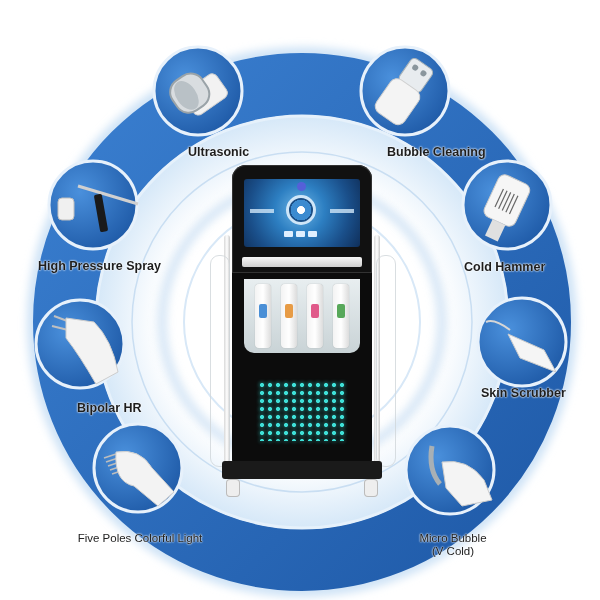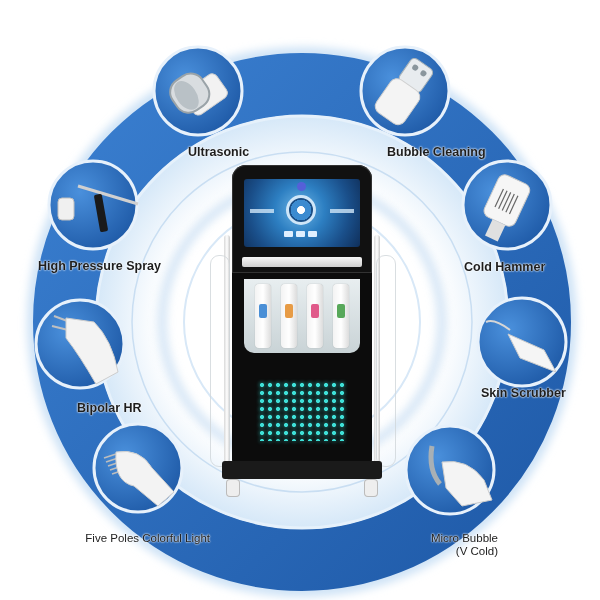--- a/index.html
+++ b/index.html
@@ -4,21 +4,21 @@
 <style>
   html, body { margin:0; padding:0; background:#ffffff; }
   body { width:600px; height:600px; position:relative; overflow:hidden; font-family:"Liberation Sans", sans-serif; }
   .stage { position:absolute; left:0; top:0; width:600px; height:600px; }
   svg.bg { position:absolute; left:0; top:0; }
   .label {
     position:absolute; font-family:"Liberation Sans", sans-serif; font-weight:bold;
     font-size:12.5px; color:#1d1d1d; white-space:nowrap; text-align:center; line-height:14px;
     text-shadow: 0 0 2px #fff, 0 0 2px #fff;
   }
-  .label.sm { font-size:11.5px; font-weight:normal; color:#222; line-height:13px;text-align:right; }
+  .label.sm { font-size:11.5px; font-weight:normal; color:#222; line-height:13px; }
   
   .machine { position:absolute; left:232px; top:165px; width:140px; height:330px; }
   .head { position:absolute; left:0; top:0; width:140px; height:108px; background:#111; border-radius:14px 14px 0 0; box-shadow: inset 0 0 0 1px #333; }
   .screen { position:absolute; left:12px; top:14px; width:116px; height:68px; border-radius:3px;
     background: radial-gradient(circle at 48% 45%, #6fb6e6 0%, #2d7fc2 35%, #1a4f8a 70%, #0f2f5a 100%); overflow:hidden; }
   .screen .dial { position:absolute; left:42px; top:16px; width:30px; height:30px; border-radius:50%;
     border:3px solid #cfe6f8; box-sizing:border-box; background: radial-gradient(circle,#ffffff 0 22%, #3b8bd0 24% 60%, #1b4f86 62%); }
   .screen .dot { position:absolute; left:53px; top:3px; width:9px; height:9px; border-radius:50%; background:#5560d8; }
   .screen .lbl-l, .screen .lbl-r { position:absolute; top:30px; width:24px; height:4px; background:#cfe6f8; opacity:.8; }
   .screen .lbl-l { left:6px; } .screen .lbl-r { right:6px; }

